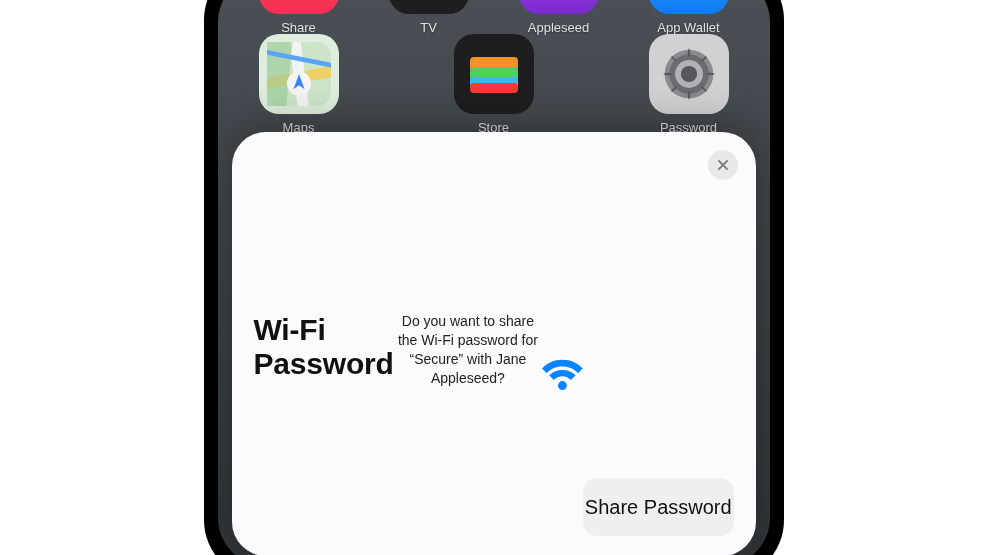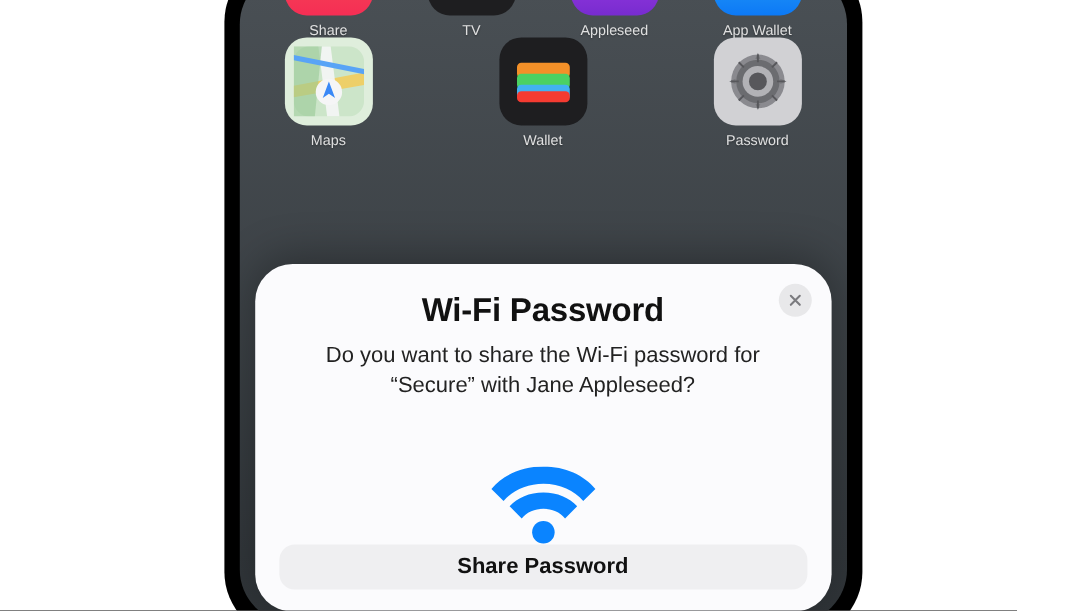--- a/index.html
+++ b/index.html
@@ -85,27 +85,27 @@
     .wallet-svg { width: 52px; height: 42px; }
     
     .gear-svg { width: 58px; height: 58px; }
 
     
     .sheet {
       position: absolute;
       left: 14px;
       right: 14px;
       bottom: 10px;
-      height: 316px;
+      height: 424px;
       background: #fbfbfd;
       border-radius: 34px;
       box-shadow: 0 -6px 40px rgba(0,0,0,0.3);
       padding: 22px 22px 20px;
       display: flex;
-      flex-direction: column;
+      flex-direction: row;
       align-items: center;
     }
     .close-btn {
       position: absolute;
       top: 18px;
       right: 18px;
       width: 30px;
       height: 30px;
       border-radius: 50%;
       background: #e8e8ea;
@@ -117,42 +117,42 @@
     .close-btn svg { width: 14px; height: 14px; }
     .sheet-title {
       font-size: 30px;
       font-weight: 700;
       color: #111;
       letter-spacing: -0.2px;
       margin-top: 4px;
     }
     .sheet-desc {
       margin-top: 10px;
-      font-size: 20px;
+      font-size: 14px;
       color: #222;
       text-align: center;
       line-height: 1.35;
       max-width: 440px;
     }
     .wifi-icon {
       margin-top: 60px;
       width: 130px;
       height: 100px;
     }
     .share-btn {
       margin-top: auto;
       width: 100%;
       height: 58px;
       background: #efeff1;
       border-radius: 14px;
       display: flex;
       align-items: center;
       justify-content: center;
       font-size: 20px;
-      font-weight: 700;
+      font-weight: 400;
       color: #111;
       cursor: pointer;
     }
   </style>
 </head>
 <body>
 
 <div class="phone-frame">
   <div class="phone-screen">
 
@@ -198,21 +198,21 @@
       </div>
       <div class="app">
         <div class="tile tile-wallet">
           <svg class="wallet-svg" viewBox="0 0 52 42">
             <rect x="2" y="4" width="48" height="14" rx="4" fill="#fd9426"></rect>
             <rect x="2" y="14" width="48" height="14" rx="4" fill="#4cd964"></rect>
             <rect x="2" y="24" width="48" height="14" rx="4" fill="#42b8f9"></rect>
             <rect x="2" y="30" width="48" height="10" rx="4" fill="#ff3b30"></rect>
           </svg>
         </div>
-        <div class="label">Wallet</div>
+        <div class="label">Store</div>
       </div>
       <div class="app">
         <div class="tile tile-settings">
           <svg class="gear-svg" viewBox="0 0 100 100">
             <g fill="#6e6e72">
               <circle cx="50" cy="50" r="42" fill="#8e8e93"></circle>
               <g>
                 <path d="M50 5 l4 10 l-8 0 z M50 95 l4 -10 l-8 0 z M5 50 l10 4 l0 -8 z M95 50 l-10 4 l0 -8 z" fill="#7a7a7e"></path>
               </g>
               <circle cx="50" cy="50" r="34" fill="#6e6e72"></circle>

